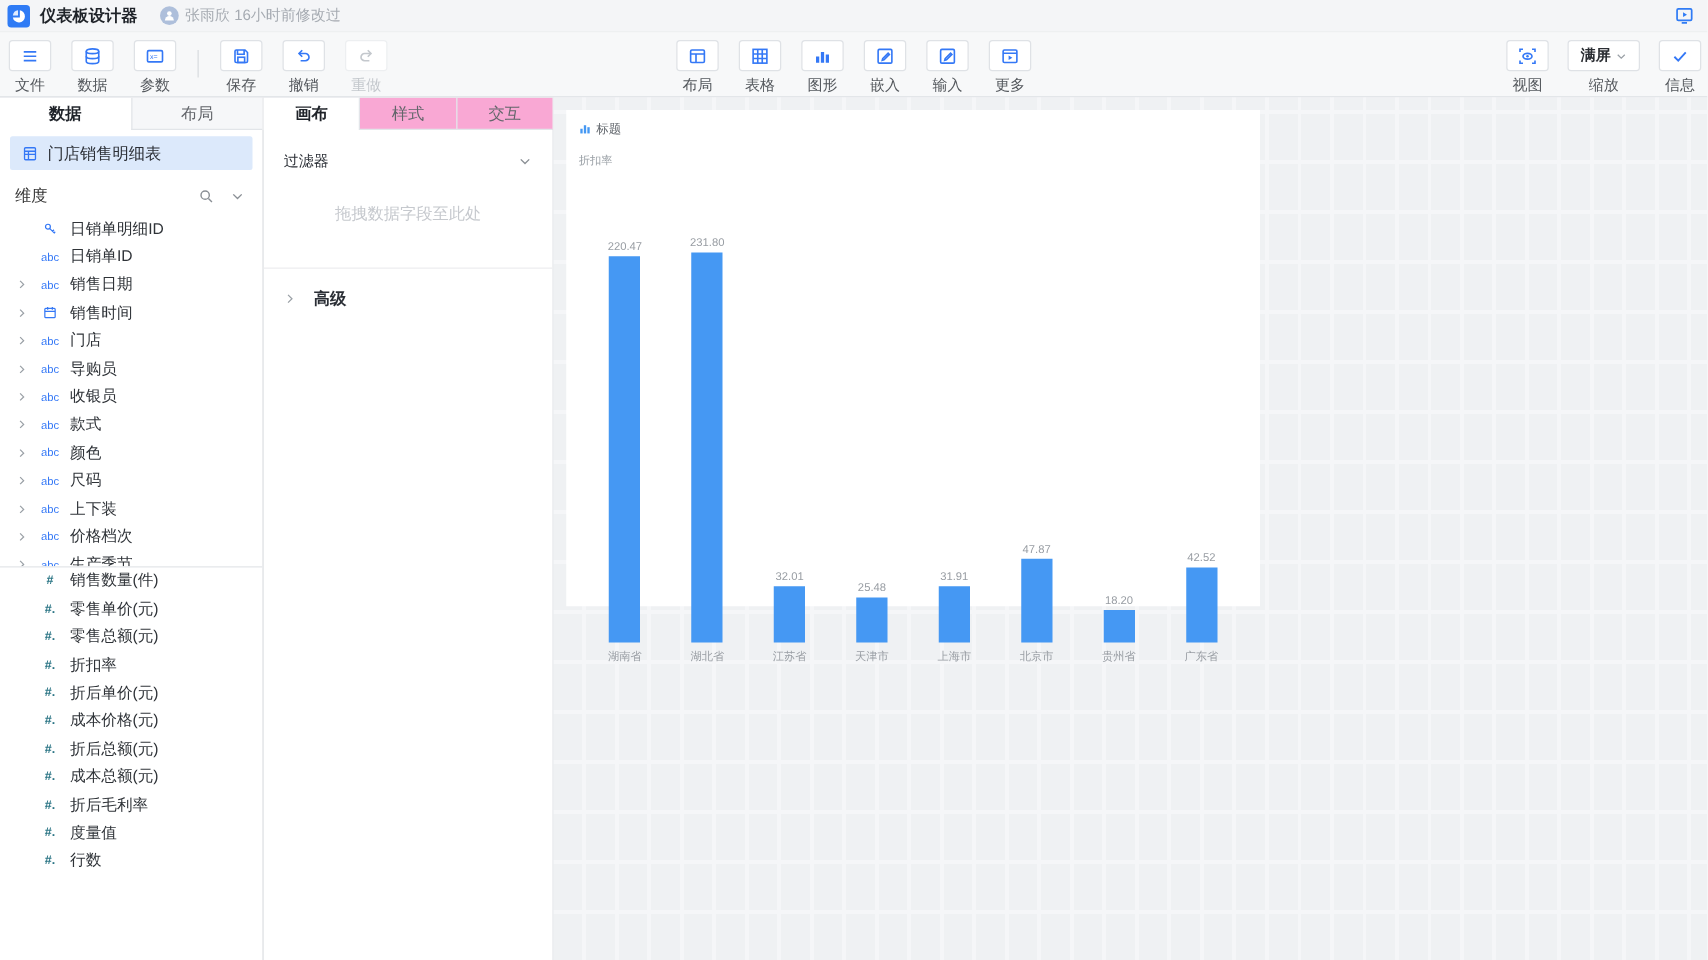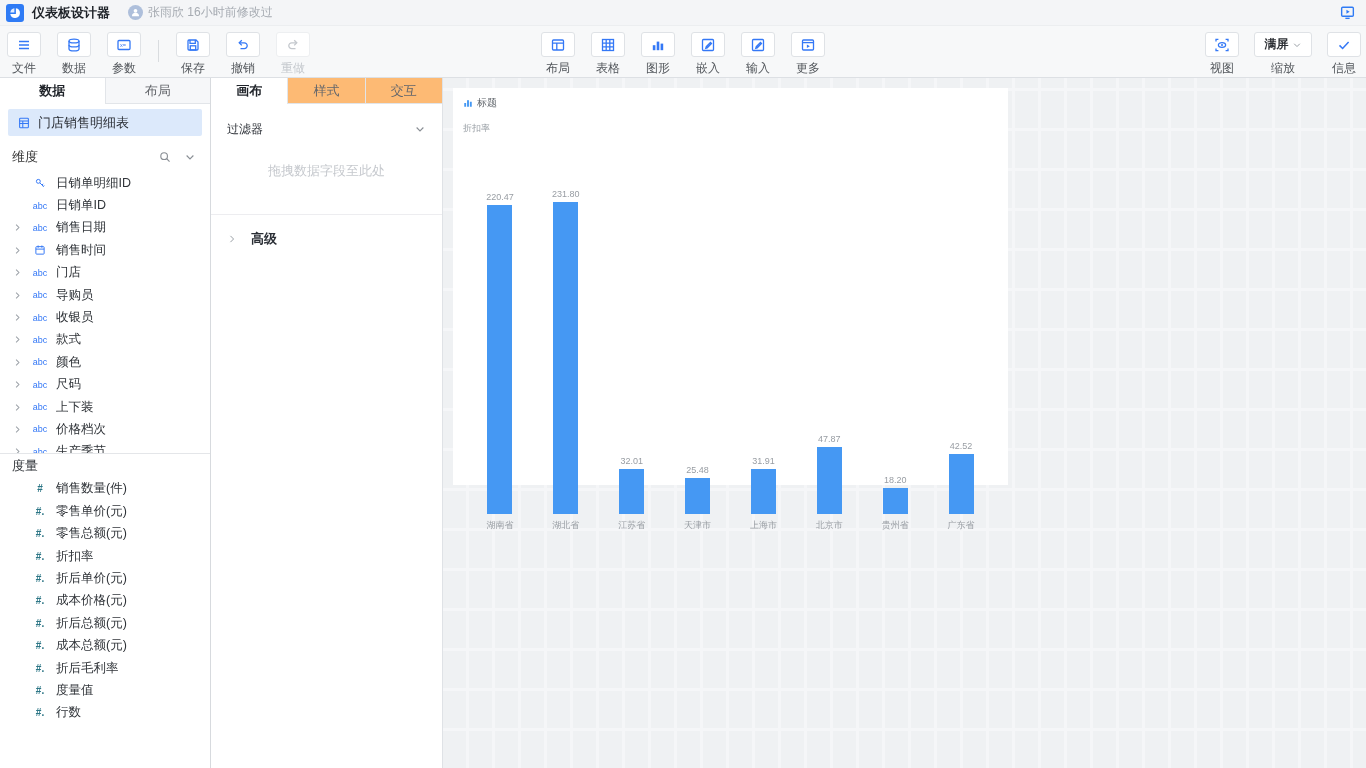--- a/index.html
+++ b/index.html
@@ -69,21 +69,21 @@
   .clip-box{ height:12px; overflow:hidden; flex:none; }
   .list-divider{ border-top:1px solid #e4e6e9; margin:0; flex:none; }
   .measure-header{ height:24px; display:flex; align-items:center; padding-left:12px; flex:none; color:#2f3338; }
 
   
   .panel{ width:232px; flex:none; background:#fff; border-right:1px solid #dfe2e6;
     display:flex; flex-direction:column; }
   .ptabs{ display:flex; height:26px; flex:none; }
   .ptab{ flex:1; display:flex; align-items:center; justify-content:center; font-size:13px; cursor:pointer; }
   .ptab.active{ font-weight:bold; color:#1f2329; background:#fff; border-right:1px solid #e2e5e9; }
-  .ptab.inactive{ background:#fdba74; color:#63666b; border-bottom:1px solid #e2e5e9; }
+  .ptab.inactive{ background:#f9a8d4; color:#63666b; border-bottom:1px solid #e2e5e9; }
   .ptab.inactive + .ptab.inactive{ border-left:1px solid #e2e5e9; }
   .filter-row{ margin-top:12px; height:26px; padding:0 16px; display:flex; align-items:center;
     justify-content:space-between; color:#2b2f36; font-size:12px; flex:none; }
   .dropzone{ height:58px; display:flex; align-items:center; justify-content:center;
     color:#c6c9ce; font-size:13px; flex:none; }
   .panel-divider{ border-top:1px solid #ededf0; margin-top:14px; flex:none; }
   .advanced-row{ padding:15px 16px; display:flex; align-items:center; gap:14px; color:#2b2f36; cursor:pointer;font-weight:bold; }
   .advanced-row .chev{ color:#9aa0a6; }
 
   
@@ -461,21 +461,20 @@
             </svg>
           </span>
           <span class="ficon">
             <i class="abc-glyph">abc</i>
           </span>
           <span>生产季节</span>
         </div>
       </div>
     <div class="list-divider"></div>
 
-    <div class="measure-header">度量</div>
     <div class="field-list" id="measure-list">
         <div class="field-row">
           <span class="caret"></span>
           <span class="ficon">
             <i class="hash-glyph">#</i>
           </span>
           <span>销售数量(件)</span>
         </div>
         <div class="field-row">
           <span class="caret"></span>

